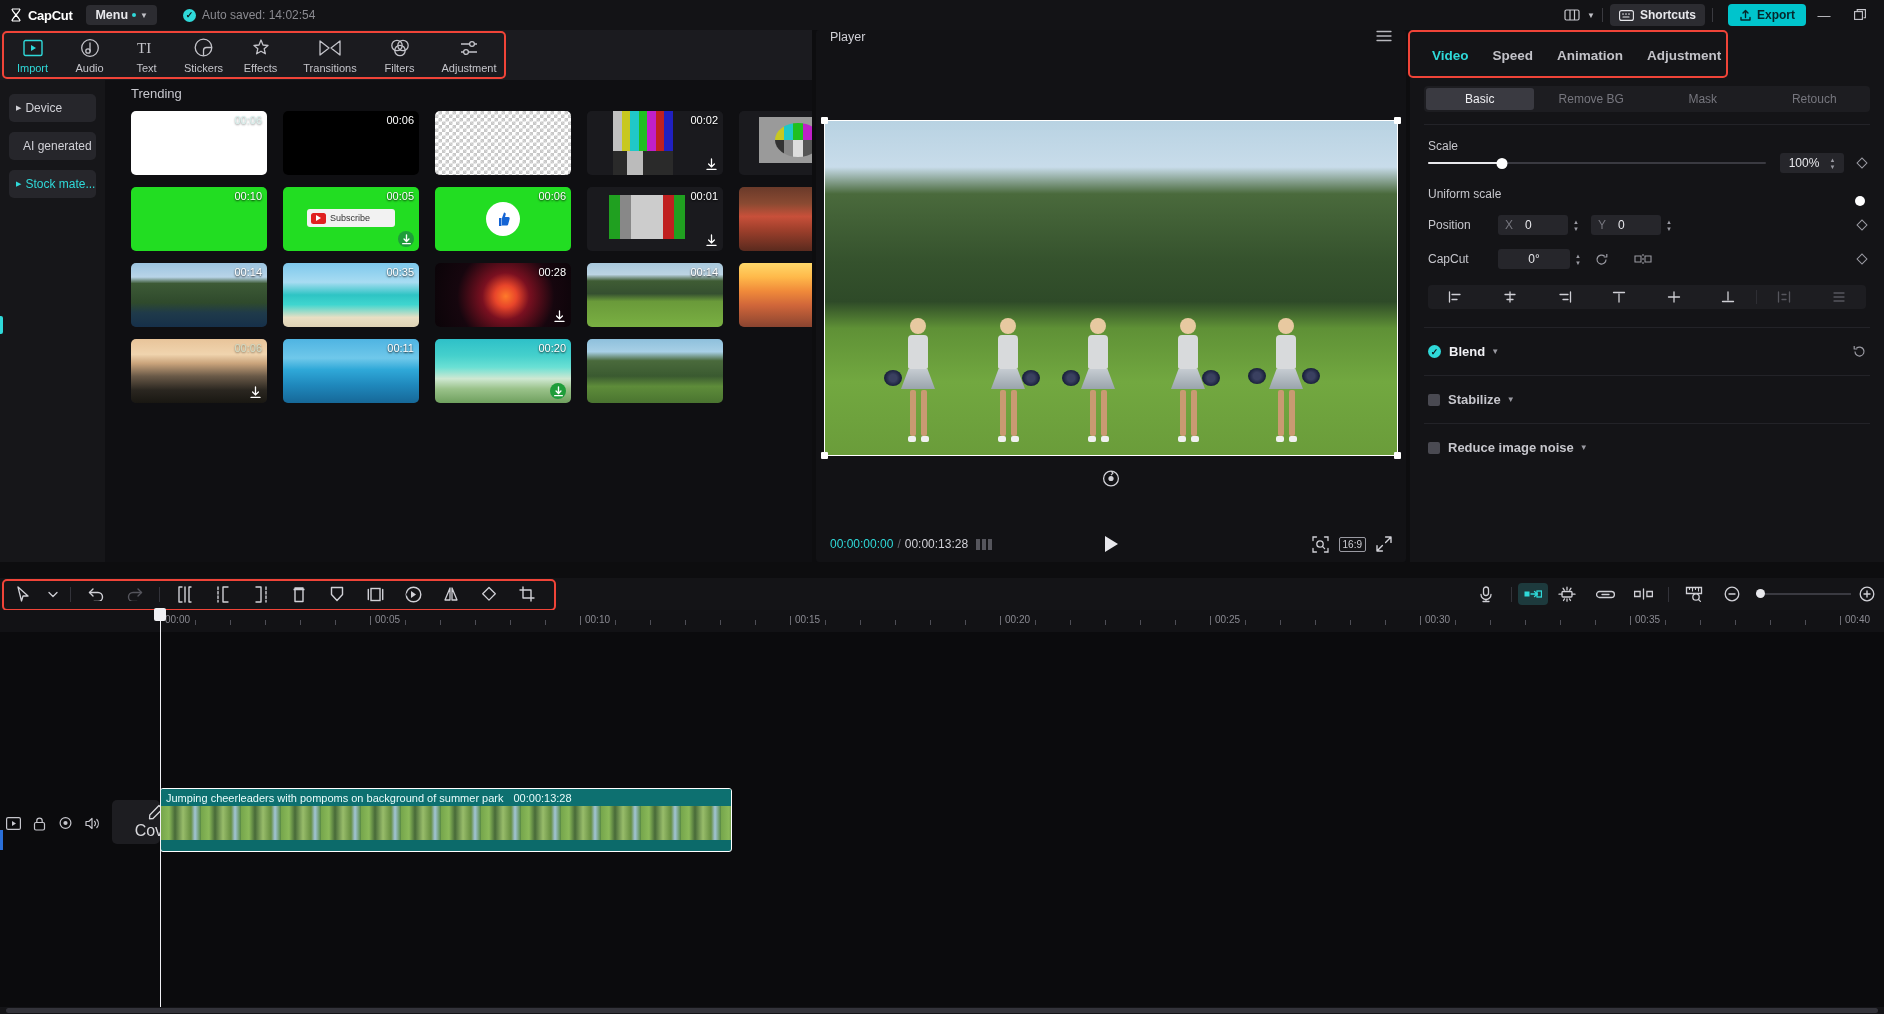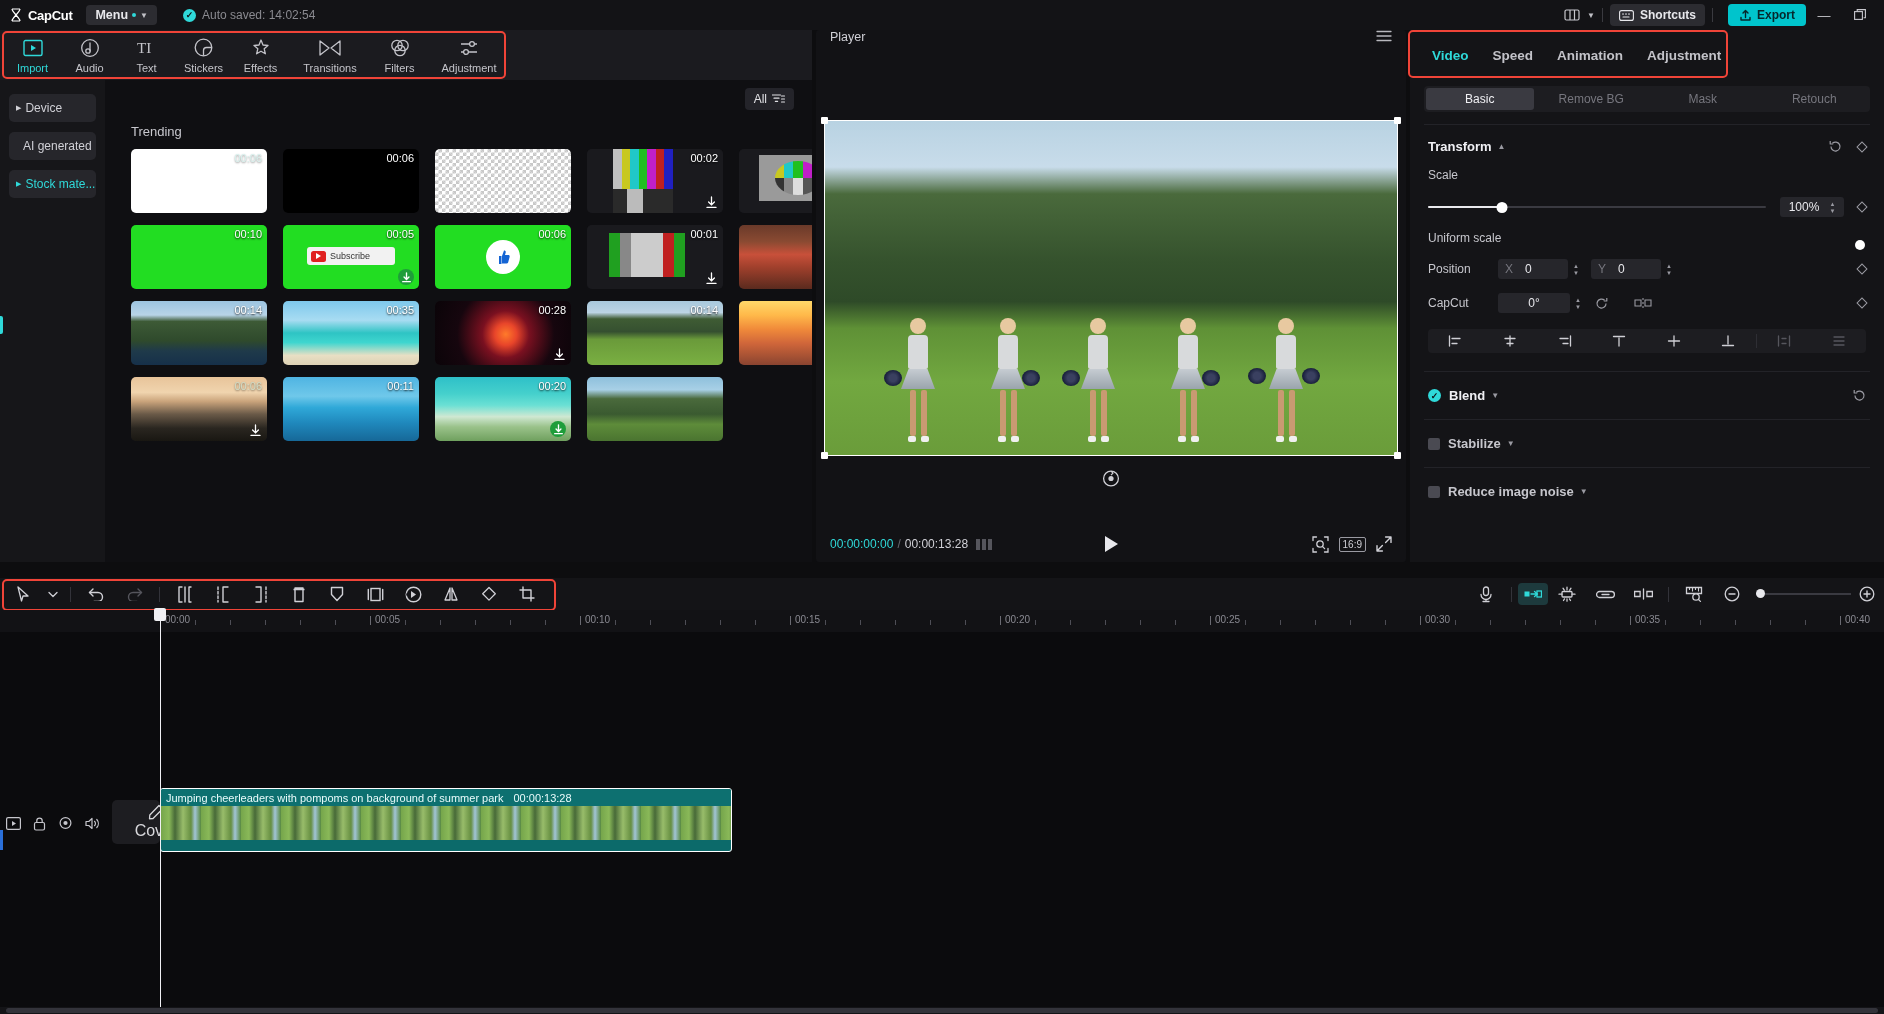--- a/index.html
+++ b/index.html
@@ -463,29 +463,20 @@
       <span>AI generated</span>
     </div>
     <div class="lsb-item teal">
       <span class="tri">▶</span>
       <span>Stock mate...</span>
     </div>
     <div class="lsb-accent"></div>
   </div>
 
   <div class="library">
-    <div class="lib-topbar">
-      <div class="all-btn">
-        <span>All</span>
-        <svg width="13" height="11" viewBox="0 0 13 11">
-            <path d="M0.5 1h8M2 4.2h5M3.4 7.4h2.2" stroke="#e0e0e4" stroke-width="1.2" stroke-linecap="round"></path>
-            <path d="M9.5 2h3M9.5 5h3M9.5 8h3" stroke="#e0e0e4" stroke-width="1.1" stroke-linecap="round"></path>
-          </svg>
-      </div>
-    </div>
     <div class="lib-section-title">Trending</div>
 
     <div class="grid">
 
       <div class="cell">
         <div class="fill white"></div>
         <span class="dur dim">00:06</span>
       </div>
       <div class="cell">
         <div class="fill black"></div>
@@ -783,38 +774,25 @@
     </div>
 
     <div class="rsubtabs">
       <span class="rsubtab active">Basic</span>
       <span class="rsubtab">Remove BG</span>
       <span class="rsubtab">Mask</span>
       <span class="rsubtab">Retouch</span>
     </div>
     <div class="rdiv"></div>
 
-    <div class="sect-head">
-      <span class="sect-title">Transform</span>
-      <span class="sect-caret">▲</span>
-      <span class="sect-actions">
-        <span>
-          <svg width="13" height="13" viewBox="0 0 13 13">
-              <path d="M2 6.5a4.5 4.5 0 1 0 1.4-3.2" stroke="#9a9aa2" fill="none" stroke-width="1.2"></path>
-              <path d="M1.2 1v3h3" stroke="#9a9aa2" fill="none" stroke-width="1.2" stroke-linejoin="round"></path>
-            </svg>
-        </span>
-        <span class="kf-diamond"></span>
-      </span>
-    </div>
 
     <div class="row">
       <span class="rlabel">Scale</span>
     </div>
-    <div class="row" style="margin-top:15px">
+    <div class="row" style="margin-top:0">
       <div class="slider-wrap">
         <div class="slider-track"></div>
         <div class="slider-fill" style="width:22%"></div>
         <div class="slider-knob" style="left:22%"></div>
       </div>
       <div class="numbox" style="margin-left:14px;width:64px">
         <span>100%</span>
         <span class="spin">
             <i>▲</i>
             <i>▼</i>

